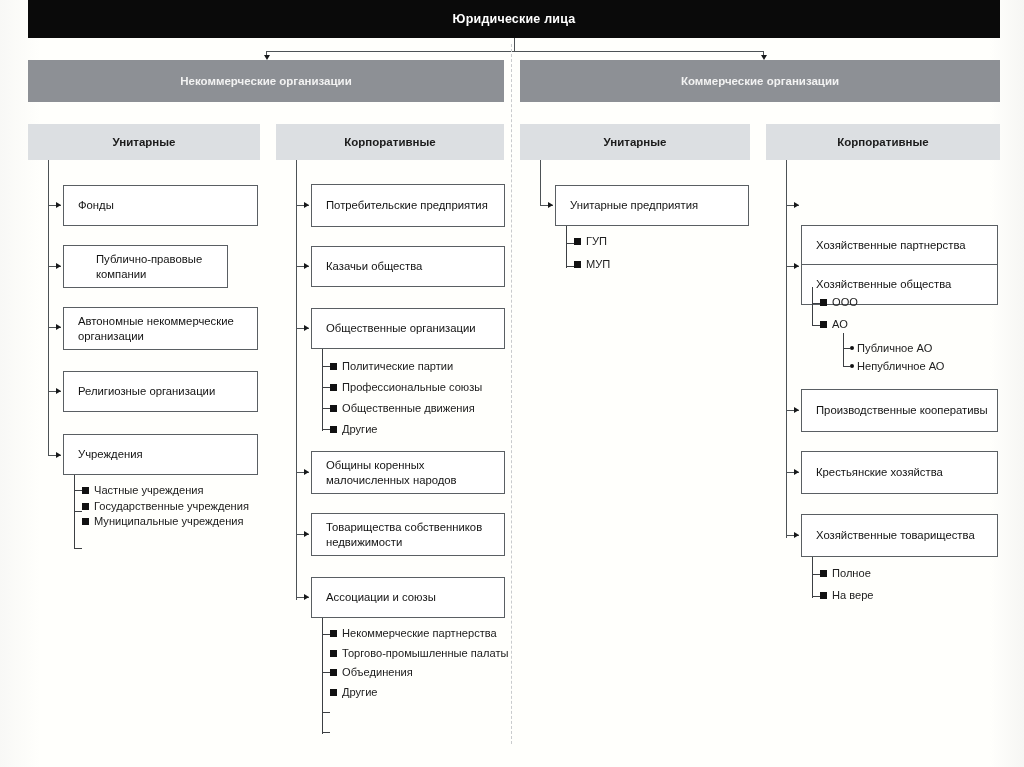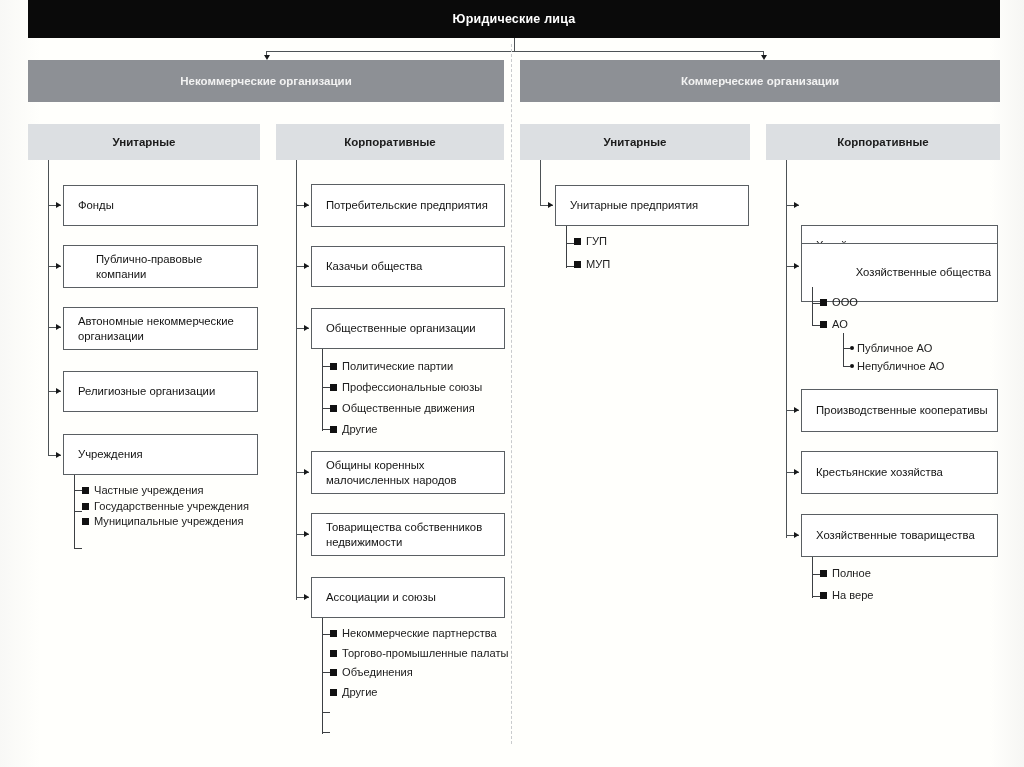--- a/index.html
+++ b/index.html
@@ -197,21 +197,21 @@
     <div class="arrow-tri" style="left:56px; top:201.8px;"></div>
     <div class="arrow-tri" style="left:56px; top:262.8px;"></div>
     <div class="arrow-tri" style="left:56px; top:323.8px;"></div>
     <div class="arrow-tri" style="left:56px; top:387.8px;"></div>
     <div class="arrow-tri" style="left:56px; top:451.8px;"></div>
   </div>
 
   <div class="node" style="left:63px; top:185px; width:195px; height:41px;">
     <span class="t">Фонды</span>
   </div>
-  <div class="node" style="left:63px; top:245px; width:195px; height:43px;padding-left:32px;">
+  <div class="node" style="left:63px; top:245px; width:165px; height:43px;padding-left:32px;">
     <span class="t">Публично-правовые компании</span>
   </div>
   <div class="node" style="left:63px; top:307px; width:195px; height:43px;">
     <span class="t">Автономные некоммерческие организации</span>
   </div>
   <div class="node" style="left:63px; top:371px; width:195px; height:41px;">
     <span class="t">Религиозные организации</span>
   </div>
   <div class="node" style="left:63px; top:434px; width:195px; height:41px;">
     <span class="t">Учреждения</span>
@@ -360,21 +360,21 @@
     <div class="arrow-tri" style="left:794px; top:201.8px;"></div>
     <div class="arrow-tri" style="left:794px; top:262.8px;"></div>
     <div class="arrow-tri" style="left:794px; top:406.8px;"></div>
     <div class="arrow-tri" style="left:794px; top:468.8px;"></div>
     <div class="arrow-tri" style="left:794px; top:531.8px;"></div>
   </div>
 
   <div class="node" style="left:801px; top:185px; width:197px; height:41px;margin-top:40px;">
     <span class="t">Хозяйственные партнерства</span>
   </div>
-  <div class="node" style="left:801px; top:243px; width:197px; height:59px;justify-content:flex-end;">
+  <div class="node" style="left:801px; top:264px; width:197px; height:41px;">
     <span class="t">Хозяйственные общества</span>
   </div>
 
   <div class="layer">
     <div class="thin-v" style="left:812px; top:287px; height:39px;"></div>
     <div class="thin-h" style="left:812px; top:303px; width:8px;"></div>
     <div class="thin-h" style="left:812px; top:325px; width:8px;"></div>
   </div>
   <div class="blist" style="left:820px; top:295px; width:160px;">
     <div class="bitem" style="margin-bottom:7px;">

